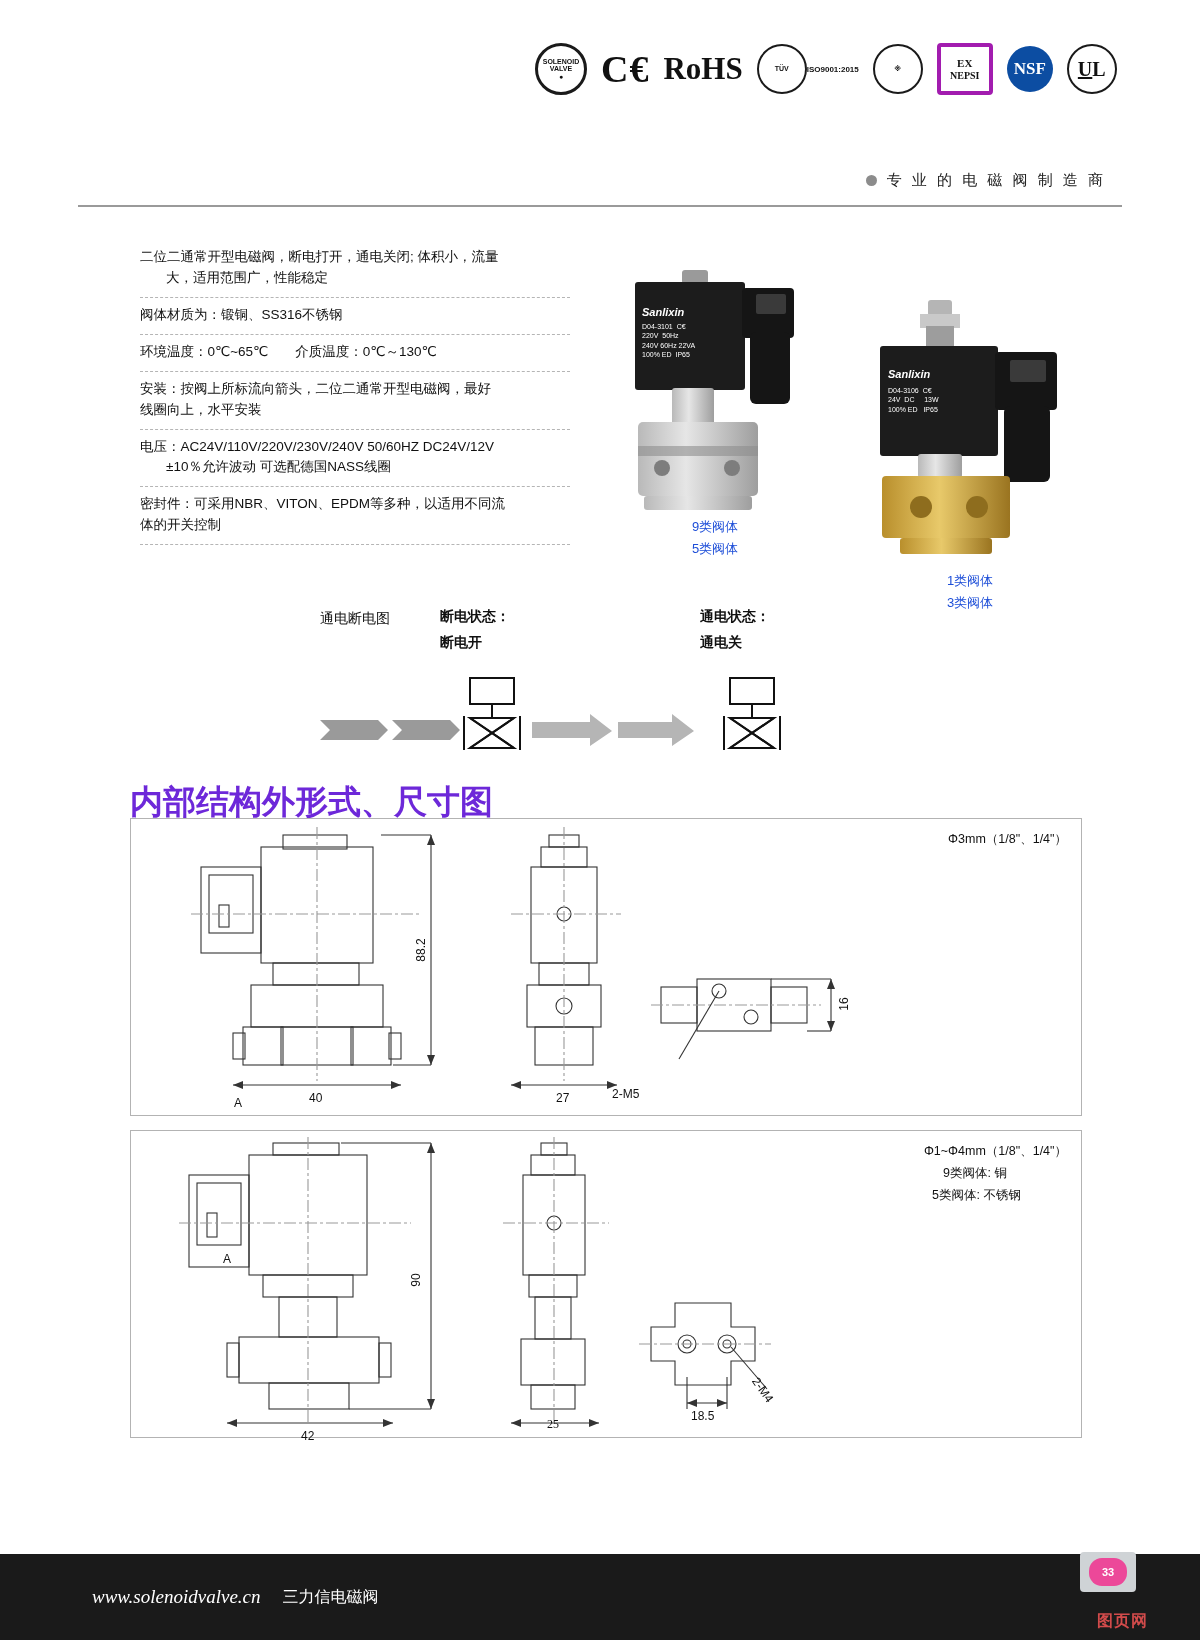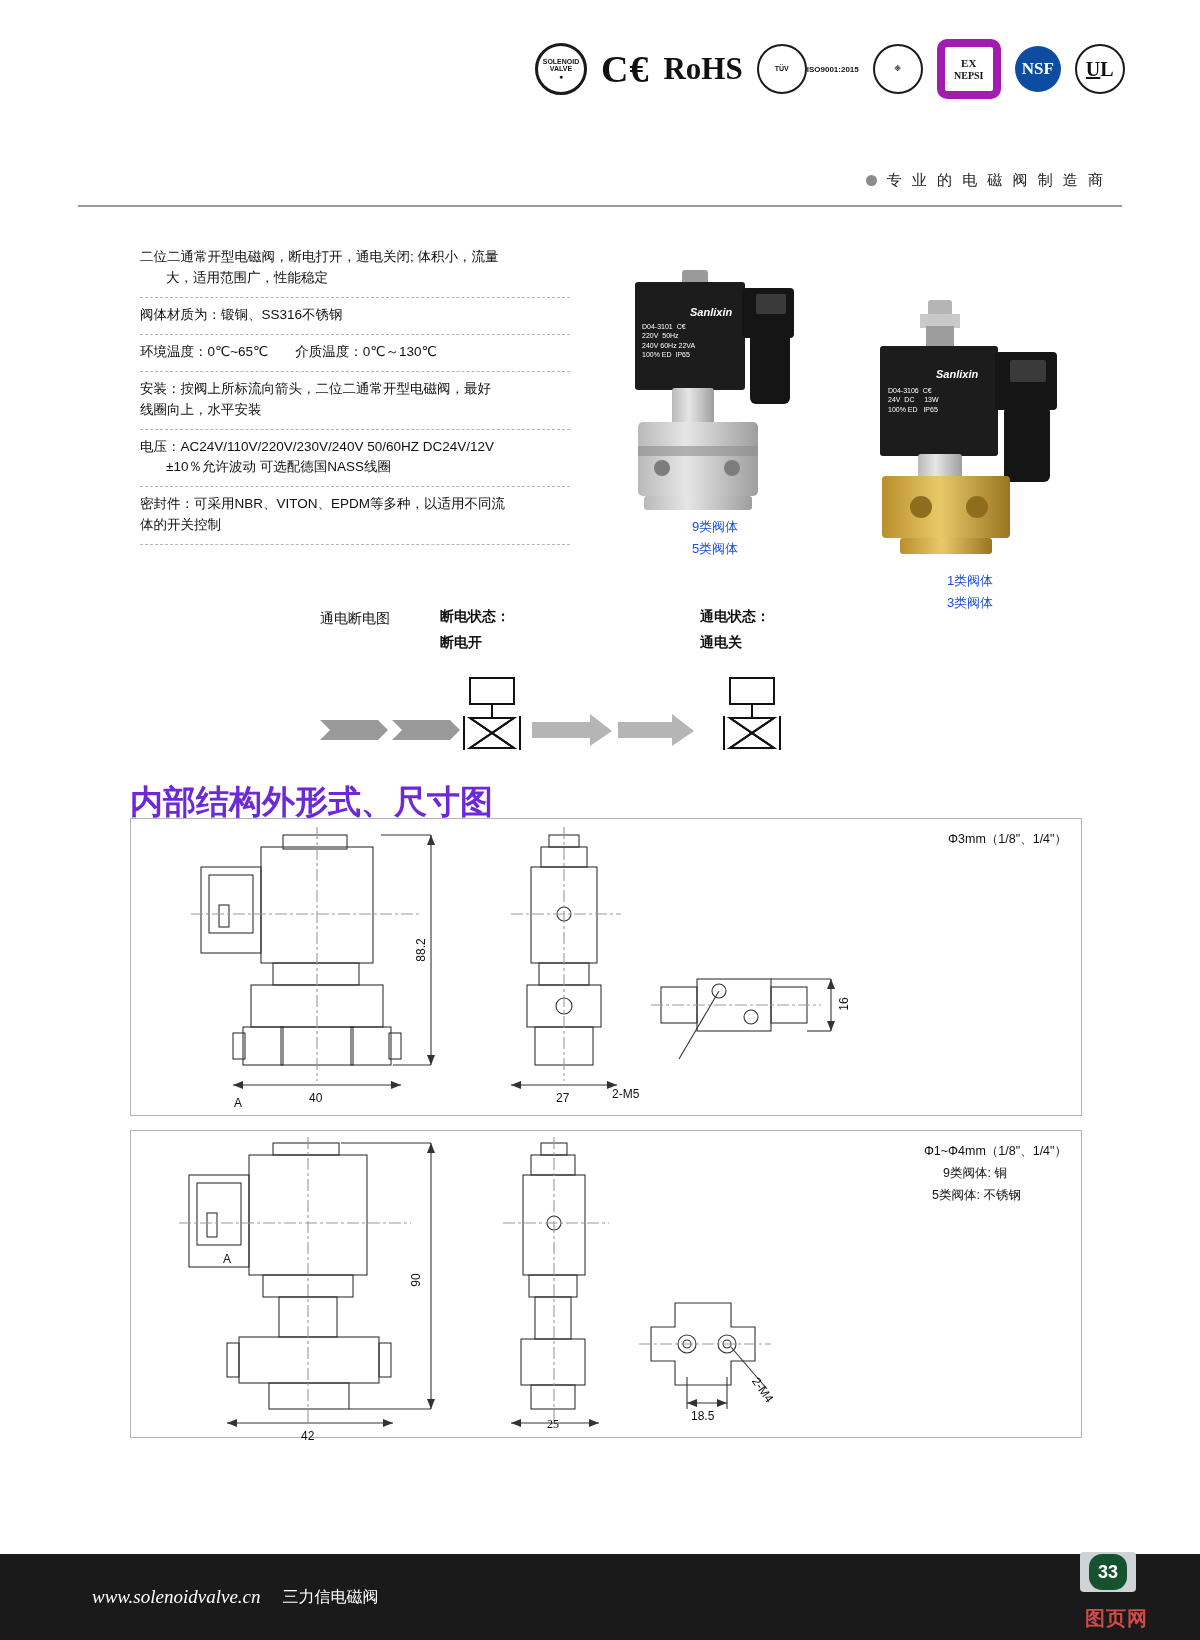--- a/index.html
+++ b/index.html
@@ -19,21 +19,21 @@
   .cert-circle{
     width:46px;height:46px;border-radius:50%;border:2px solid #1a1a1a;
     display:flex;align-items:center;justify-content:center;
     font-size:7px;line-height:1.05;text-align:center;font-weight:bold;
   }
   .cert-ce{font-size:38px;font-weight:bold;letter-spacing:1px;font-family:"Liberation Serif",serif;}
   .cert-rohs{font-size:31px;font-weight:bold;font-family:"Liberation Serif",serif;}
   .cert-iso{display:flex;flex-direction:row;align-items:center;}
   .cert-iso .txt{font-size:8px;font-weight:bold;margin-top:1px;}
   .cert-ex{
-    width:48px;height:44px;border:8px solid #a21caf;border-radius:10px;
+    width:48px;height:44px;border:4px solid #a21caf;border-radius:4px;
     display:flex;flex-direction:column;align-items:center;justify-content:center;
     font-size:11px;font-weight:bold;line-height:1.15;font-family:"Liberation Serif",serif;
   }
   .cert-nsf{
     width:46px;height:46px;border-radius:50%;background:#0c4da2;color:#fff;
     display:flex;align-items:center;justify-content:center;
     font-size:17px;font-weight:bold;font-family:"Liberation Serif",serif;
   }
   .cert-ul{
     width:46px;height:46px;border-radius:50%;border:2px solid #1a1a1a;
@@ -82,21 +82,21 @@
   .capB{left:880px;top:572px;}
   .capB2{left:880px;top:594px;}
 
   
   .coil{position:absolute;background:#1c1c1c;border-radius:3px;}
   .coil-label{
     position:absolute;color:#fff;font-size:7px;line-height:1.35;
     font-family:"Liberation Sans",sans-serif;
   }
   .brand{
-    position:absolute;color:#fff;font-size:11px;font-style:italic;font-weight:bold;margin-left:48px;
+    position:absolute;color:#fff;font-size:11px;font-style:italic;font-weight:bold;
   }
   .body-steel{position:absolute;background:linear-gradient(to right,#b9b9b9,#e6e6e6 40%,#9e9e9e);border-radius:3px;}
   .body-brass{position:absolute;background:linear-gradient(to right,#b98f2c,#e8c96a 45%,#9a7420);border-radius:3px;}
   .din-plug{position:absolute;background:#151515;border-radius:4px;}
 
   
   .sym-area{position:absolute;left:300px;top:600px;width:700px;height:160px;}
   .sym-label{position:absolute;font-size:14px;color:#111;}
   .sym-label.b{font-weight:bold;padding-left:12px;}
 
@@ -120,25 +120,25 @@
     position:absolute;left:0;bottom:0;width:1200px;height:86px;background:#1a1a1a;
     display:flex;align-items:center;
   }
   .footer-url{color:#fff;font-size:19px;font-style:italic;margin-left:92px;font-family:"Liberation Serif",serif;}
   .footer-cn{color:#fff;font-size:16px;margin-left:22px;}
   .page-badge{
     position:absolute;right:64px;bottom:48px;width:56px;height:40px;
     background:#cfd3d6;border-radius:4px;display:flex;align-items:center;justify-content:center;
   }
   .page-num{
-    width:38px;height:36px;border-radius:13px;background:#14532d;color:#fff;
-    display:flex;align-items:center;justify-content:center;font-size:18px;font-weight:bold;
+    width:38px;height:28px;border-radius:13px;background:#ec4899;color:#fff;
+    display:flex;align-items:center;justify-content:center;font-size:11px;font-weight:bold;
   }
   .wm{
-    position:absolute;right:52px;bottom:8px;font-size:20px;color:#d24b4b;font-weight:bold;
+    position:absolute;right:52px;bottom:8px;font-size:16px;color:#d24b4b;font-weight:bold;
     letter-spacing:1px;
   }
   svg{display:block;}
 </style>
 </head>
 <body>
 
 <div class="page">
 
   <div class="certs">

